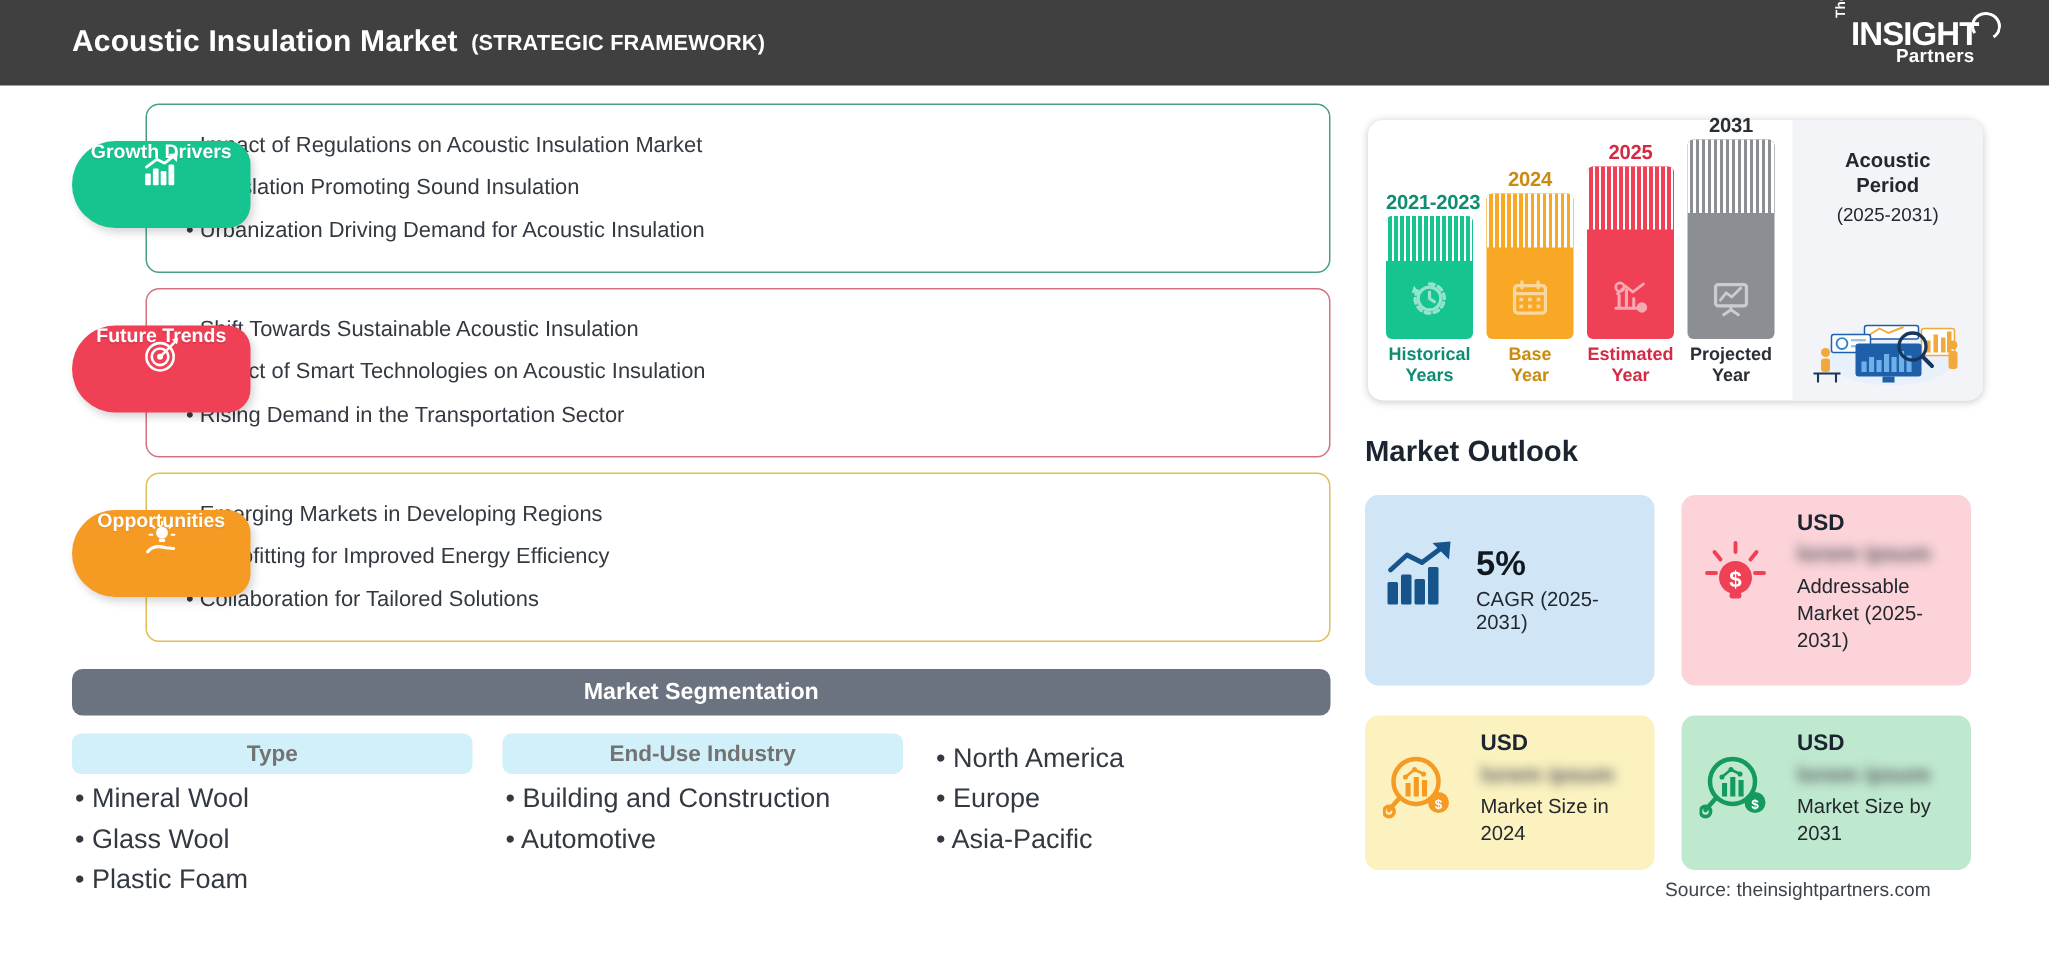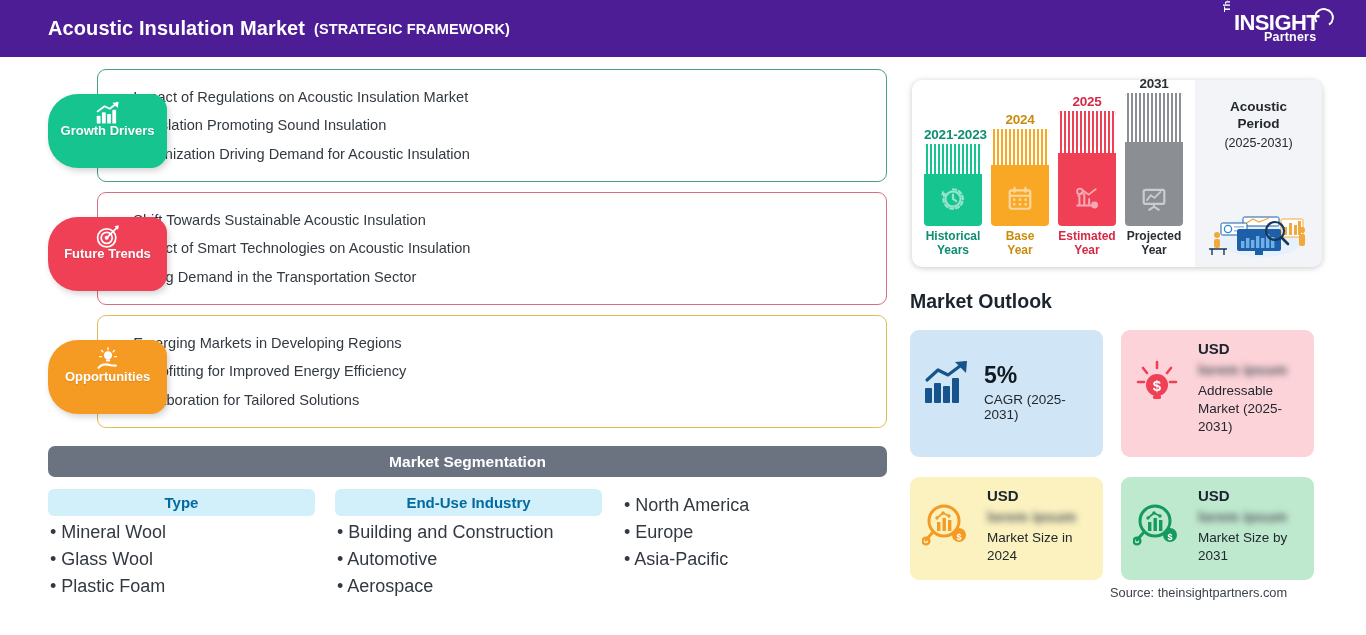--- a/index.html
+++ b/index.html
@@ -7,21 +7,21 @@
     width: 1366px; height: 635px;
     font-family: "Liberation Sans", sans-serif;
     background: #ffffff;
     overflow: hidden;
     position: relative;
   }
 
   
   .header {
     height: 57px; width: 100%;
-    background: #4c1d95;
+    background: #404040;
     display: flex; align-items: center;
     padding: 0 22px 0 48px;
     position: relative;
   }
   .header-title {
     color: #ffffff; font-size: 20px; font-weight: bold;
     letter-spacing: .1px;
   }
   .header-sub {
     color: #ffffff; font-size: 14.5px; font-weight: bold;
@@ -71,24 +71,24 @@
 
   .bullet {
     font-size: 14.6px; color: #333940; line-height: 1.0;
     padding: 7px 0 7px 0;
     white-space: nowrap;
   }
   .bullet::before { content: "• "; }
 
   .pill {
     position: absolute; left: 48px;
-    width: 119px; height: 74px;
+    width: 119px; height: 58px;
     border-radius: 30px 16px 16px 30px;
     display: flex; flex-direction: column;
-    align-items: center; justify-content: center;
+    align-items: center; justify-content: flex-start;
     padding-bottom: 2px;
     box-shadow: 2px 3px 6px rgba(0,0,0,.17);
     z-index: 4;
   }
   .pill-label {
     color: #fff; font-size: 13px; font-weight: bold;
     line-height: 1; text-shadow: 0 1px 1px rgba(0,0,0,.12);
   }
   .pill-icon {
     position: absolute; top: 7px; left: 50%;
@@ -109,21 +109,21 @@
   .seg-header-label { color: #fff; font-weight: bold; font-size: 15.5px; }
 
   .seg-cols { position: absolute; left: 48px; top: 432px; width: 839px; }
   .seg-col { position: absolute; width: 267px; }
   .seg-col:nth-child(1) { left: 0px; }
   .seg-col:nth-child(2) { left: 287px; }
   .seg-col:nth-child(3) { left: 574px; }
   .seg-col-head {
     height: 27px; background: #d2f0fa; border-radius: 6px;
     display: flex; align-items: center; justify-content: center;
-    font-weight: bold; font-size: 15px; color: #0369a1;
+    font-weight: bold; font-size: 15px; color: #737373;
   }
   .seg-item {
     font-size: 18px; color: #333940;
     padding: 6px 0 0 2px; white-space: nowrap;
   }
   .seg-item::before { content: "• "; }
 
   
   .right-col { position: absolute; left: 905px; top: 57px; width: 461px; height: 578px; }
 
@@ -281,21 +281,20 @@
     <div class="seg-col">
       <div class="seg-col-head">Type</div>
       <div class="seg-item">Mineral Wool</div>
       <div class="seg-item">Glass Wool</div>
       <div class="seg-item">Plastic Foam</div>
     </div>
     <div class="seg-col">
       <div class="seg-col-head">End-Use Industry</div>
       <div class="seg-item">Building and Construction</div>
       <div class="seg-item">Automotive</div>
-      <div class="seg-item">Aerospace</div>
     </div>
     <div class="seg-col">
       <div class="seg-item">North America</div>
       <div class="seg-item">Europe</div>
       <div class="seg-item">Asia-Pacific</div>
     </div>
   </div>
 </div>
 
 <div class="right-col">

